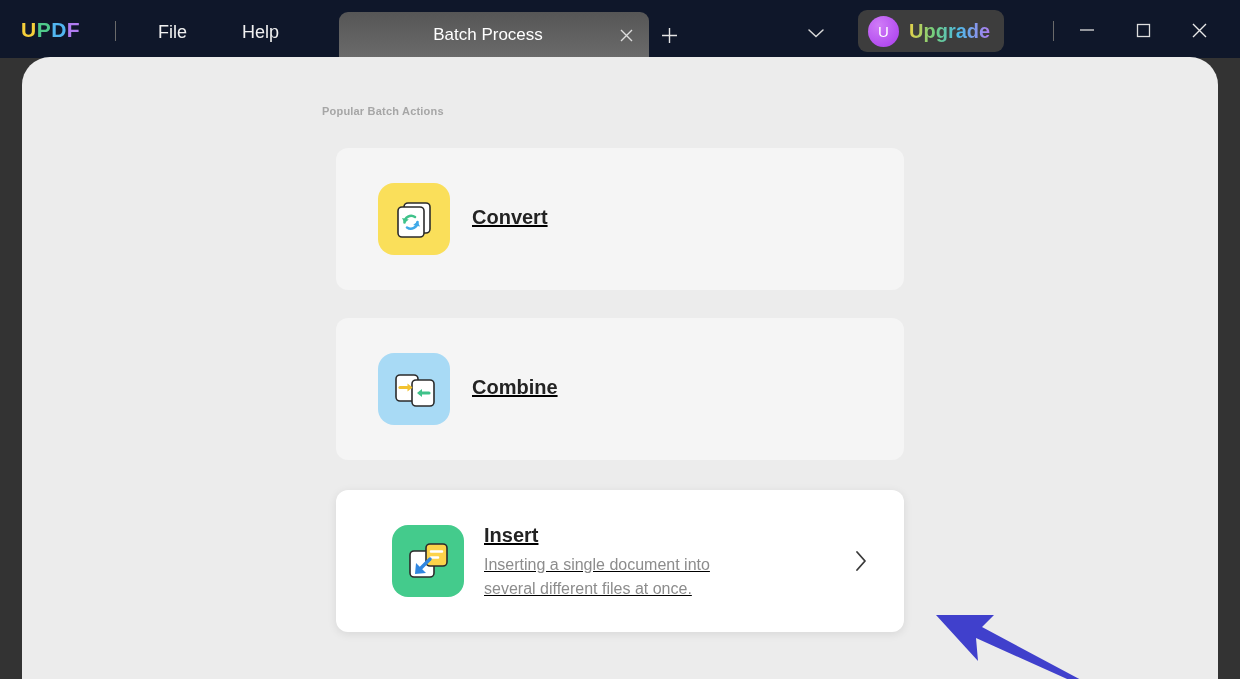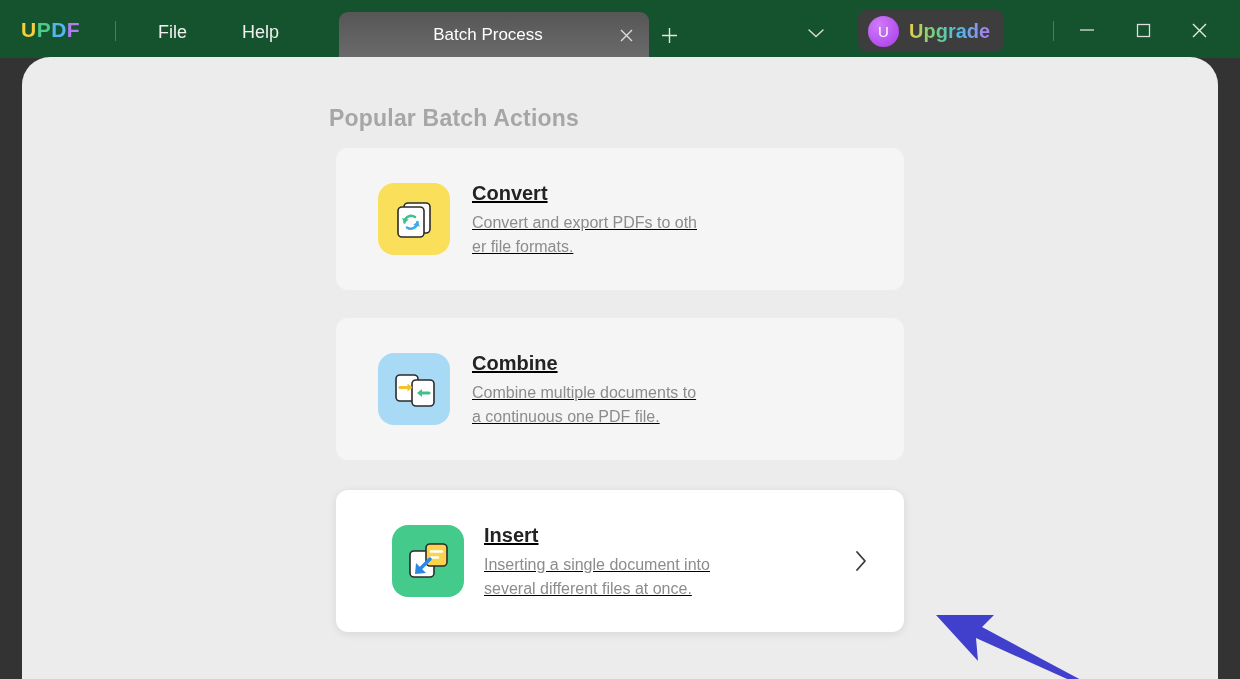--- a/index.html
+++ b/index.html
@@ -11,21 +11,21 @@
     -webkit-font-smoothing: antialiased;
   }
 
   #app { position: relative; width: 1240px; height: 679px; background: #333333; }
 
   
   .titlebar {
     position: absolute; top: 0; left: 0;
     width: 1240px; height: 58px;
     display: flex; align-items: flex-start;
-    background: #14532d;
+    background: #0f172a;
   }
 
   .logo {
     position: absolute; left: 21px; top: 18px;
     font-size: 21px; font-weight: bold; letter-spacing: 0.5px;
     line-height: 24px;
   }
   .logo span { display: inline-block; }
   .logo .l1 { color: #f5cf3a; }
   .logo .l2 { color: #4fc98a; }
@@ -113,22 +113,22 @@
   
   .panel {
     position: absolute; left: 22px; top: 57px;
     width: 1196px; height: 622px;
     background: #ececec;
     border-radius: 28px 28px 0 0;
     overflow: hidden;
   }
 
   .section-title {
-    position: absolute; left: 307px; top: 48px;
-    font-size: 23px; font-weight: bold; color: #a6a6a6;
+    position: absolute; left: 300px; top: 48px;
+    font-size: 11px; font-weight: bold; color: #a6a6a6;
     letter-spacing: 0.2px;
   }
 
   .card {
     position: absolute; left: 314px;
     width: 568px; height: 142px;
     background: #f5f5f5;
     border-radius: 12px;
     display: flex; align-items: center;
     cursor: default;
@@ -244,44 +244,36 @@
           <rect x="14" y="8" width="26" height="30" rx="4" fill="#ffffff" stroke="#2b2b2b" stroke-width="1.6"></rect>
           <rect x="8" y="12" width="26" height="30" rx="4" fill="#ffffff" stroke="#2b2b2b" stroke-width="1.6"></rect>
           <path d="M14.5 27.5 a6.7 6.7 0 0 1 10.5 -5.5" fill="none" stroke="#3fc28a" stroke-width="2.6" stroke-linecap="round"></path>
           <path d="M27.5 27 a6.7 6.7 0 0 1 -10.5 5.5" fill="none" stroke="#3fa9e8" stroke-width="2.6" stroke-linecap="round"></path>
           <path d="M12 23 l2.6 5 l4.2 -3.4 z" fill="#3fc28a"></path>
           <path d="M30 31.5 l-2.6 -5 l-4.2 3.4 z" fill="#3fa9e8"></path>
         </svg>
       </div>
       <div class="card-body">
         <div class="card-title">Convert</div>
-        <div class="card-desc">
-          <div>Convert and export PDFs to oth</div>
-          <div>er file formats.</div>
-        </div>
       </div>
     </div>
 
     <div class="card card-combine">
       <div class="card-icon icon-combine">
         <svg width="48" height="48" viewBox="0 0 48 48" aria-hidden="true">
           <rect x="6" y="10" width="22" height="26" rx="4" fill="#ffffff" stroke="#2b2b2b" stroke-width="1.6"></rect>
           <rect x="22" y="15" width="22" height="26" rx="4" fill="#ffffff" stroke="#2b2b2b" stroke-width="1.6"></rect>
           <path d="M10 22.5 L20 22.5" stroke="#f2c230" stroke-width="3.2" stroke-linecap="round"></path>
           <path d="M22.5 22.5 l-5 -4 l0 8 z" fill="#f2c230"></path>
           <path d="M39 28 L30 28" stroke="#3fc28a" stroke-width="3.2" stroke-linecap="round"></path>
           <path d="M27 28 l5 -4 l0 8 z" fill="#3fc28a"></path>
         </svg>
       </div>
       <div class="card-body">
         <div class="card-title">Combine</div>
-        <div class="card-desc">
-          <div>Combine multiple documents to</div>
-          <div>a continuous one PDF file.</div>
-        </div>
       </div>
     </div>
 
     <div class="card card-insert">
       <div class="card-icon icon-insert">
         <svg width="48" height="48" viewBox="0 0 48 48" aria-hidden="true">
           <rect x="6" y="14" width="24" height="26" rx="4" fill="#ffffff" stroke="#2b2b2b" stroke-width="1.6"></rect>
           <rect x="22" y="7" width="21" height="22" rx="4" fill="#fcd34a" stroke="#2b2b2b" stroke-width="1.6"></rect>
           <path d="M27 14.5 L38 14.5 M27 20.5 L34 20.5" stroke="#ffffff" stroke-width="2.6" stroke-linecap="round"></path>
           <path d="M26 22 L15 33" stroke="#2f86e0" stroke-width="3.4" stroke-linecap="round"></path>

